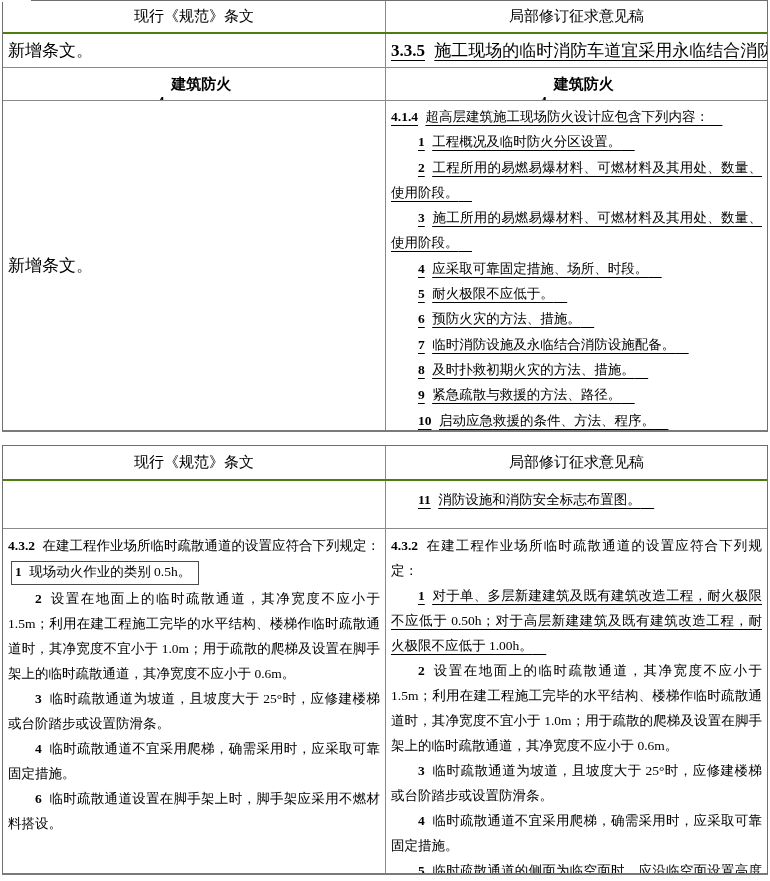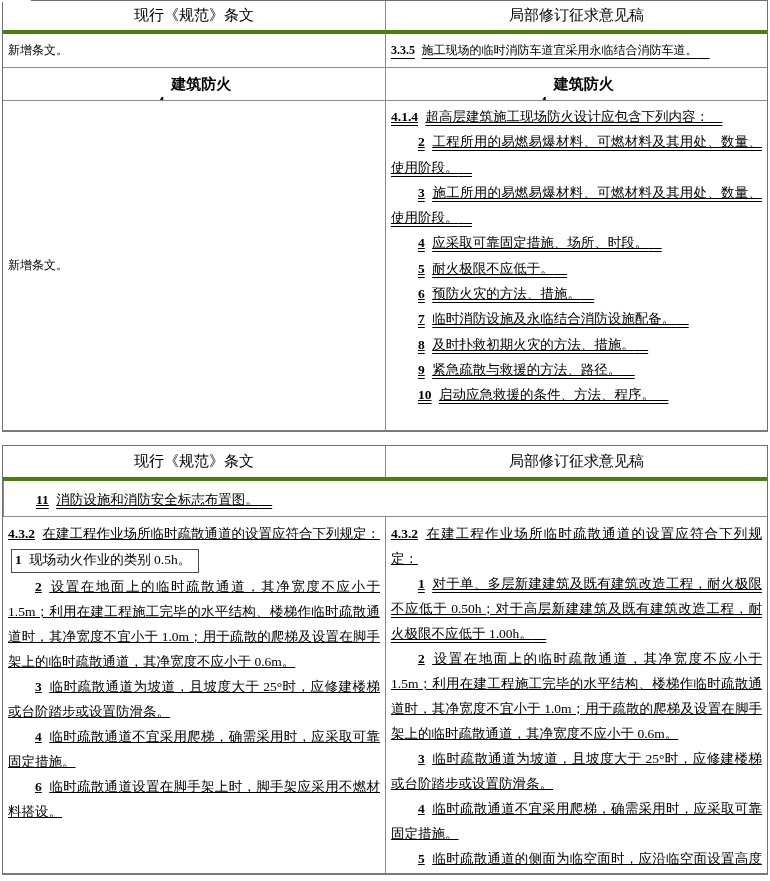--- a/index.html
+++ b/index.html
@@ -12,28 +12,28 @@
   .tbl {
     position:absolute; left:2px; width:766px;
     border:1px solid #6f6f6f; border-bottom:2px solid #7a7a7a;
     display:flex; flex-direction:column; background:#fff;
   }
   #t1 { top:0; height:432px; }
   #t2 { top:445px; height:430px; }
   
   .patch { position:absolute; left:-1px; top:-1px; width:29px; height:2px; background:#fff; }
   .row { display:flex; border-bottom:1px solid #8a8a8a; flex:0 0 auto; }
-  .row.hdr { border-bottom:4px solid #4d7c0f; }
+  .row.hdr { border-bottom:2px solid #4d7c0f; }
   .row.grow { flex:1 1 auto; border-bottom:none; min-height:0; }
   .cell { width:50%; overflow:hidden; }
   .cell.r { border-left:1px solid #8a8a8a; }
   .hcell { display:flex; align-items:center; justify-content:center; font-size:15px; }
   .chap { display:flex; align-items:center; justify-content:center; font-size:15px; font-weight:bold; }
-  .vcenter { display:flex; align-items:center; padding:16px 5px; font-size:12px; }
-  .body { padding:3px 5px 8px 5px; font-size:13.5px; line-height:25.3px; text-align:justify;text-decoration:underline; }
+  .vcenter { display:flex; align-items:center; padding:16px 5px; font-size:17px; }
+  .body { padding:3px 5px 8px 5px; font-size:13.5px; line-height:25.3px; text-align:justify; }
   #t2 .body { line-height:25px; padding-top:4px; }
   p.prov { margin:0; }
   .indent { text-indent:2em; }
   .nowrap { white-space:nowrap; }
   .num { font-weight:bold; padding-right:0.55em;margin-top:36px; }
   .chap .num { padding-right:0.45em; }
   .u { text-decoration:underline; text-underline-offset:3.5px; text-decoration-thickness:1px; }
   .u::after { content:"\3000"; }
   .boxline { margin:1px 0 1px 3px; line-height:25px; }
   .box { display:inline-block; border:1px solid #4a4a4a; padding:0 7px 2px 3px; line-height:20px; }
@@ -64,41 +64,42 @@
     <div class="cell r chap">
       <span class="num">4</span>
         <span>建筑防火</span>
     </div>
   </div>
 
   <div class="row grow">
     <div class="cell vcenter">新增条文。</div>
     <div class="cell r body">
       <p class="prov"><span class="u"><span class="num">4.1.4</span><span>超高层建筑施工现场防火设计应包含下列内容：</span></span></p>
+      <p class="prov indent"><span class="u"><span class="num">1</span><span>工程概况及临时防火分区设置。</span></span></p>
       <p class="prov indent"><span class="u"><span class="num">2</span><span>工程所用的易燃易爆材料、可燃材料及其用处、数量、使用阶段。</span></span></p>
       <p class="prov indent"><span class="u"><span class="num">3</span><span>施工所用的易燃易爆材料、可燃材料及其用处、数量、使用阶段。</span></span></p>
       <p class="prov indent"><span class="u"><span class="num">4</span><span>应采取可靠固定措施、场所、时段。</span></span></p>
       <p class="prov indent"><span class="u"><span class="num">5</span><span>耐火极限不应低于。</span></span></p>
       <p class="prov indent"><span class="u"><span class="num">6</span><span>预防火灾的方法、措施。</span></span></p>
       <p class="prov indent"><span class="u"><span class="num">7</span><span>临时消防设施及永临结合消防设施配备。</span></span></p>
       <p class="prov indent"><span class="u"><span class="num">8</span><span>及时扑救初期火灾的方法、措施。</span></span></p>
       <p class="prov indent"><span class="u"><span class="num">9</span><span>紧急疏散与救援的方法、路径。</span></span></p>
       <p class="prov indent"><span class="u"><span class="num">10</span><span>启动应急救援的条件、方法、程序。</span></span></p>
     </div>
   </div>
 </div>
 
 <div class="tbl" id="t2">
 
   <div class="row hdr" style="height:35px;">
     <div class="cell hcell">现行《规范》条文</div>
     <div class="cell r hcell">局部修订征求意见稿</div>
   </div>
 
-  <div class="row" style="height:36px;flex-direction:column;">
+  <div class="row" style="height:48px;">
     <div class="cell"></div>
     <div class="cell r body" style="padding-top:6px;">
       <p class="prov indent nowrap"><span class="u"><span class="num">11</span><span>消防设施和消防安全标志布置图。</span></span></p>
     </div>
   </div>
 
   <div class="row grow">
     <div class="cell body">
       <p class="prov"><span class="num">4.3.2</span><span>在建工程作业场所临时疏散通道的设置应符合下列规定：</span></p>
       <div class="boxline">

